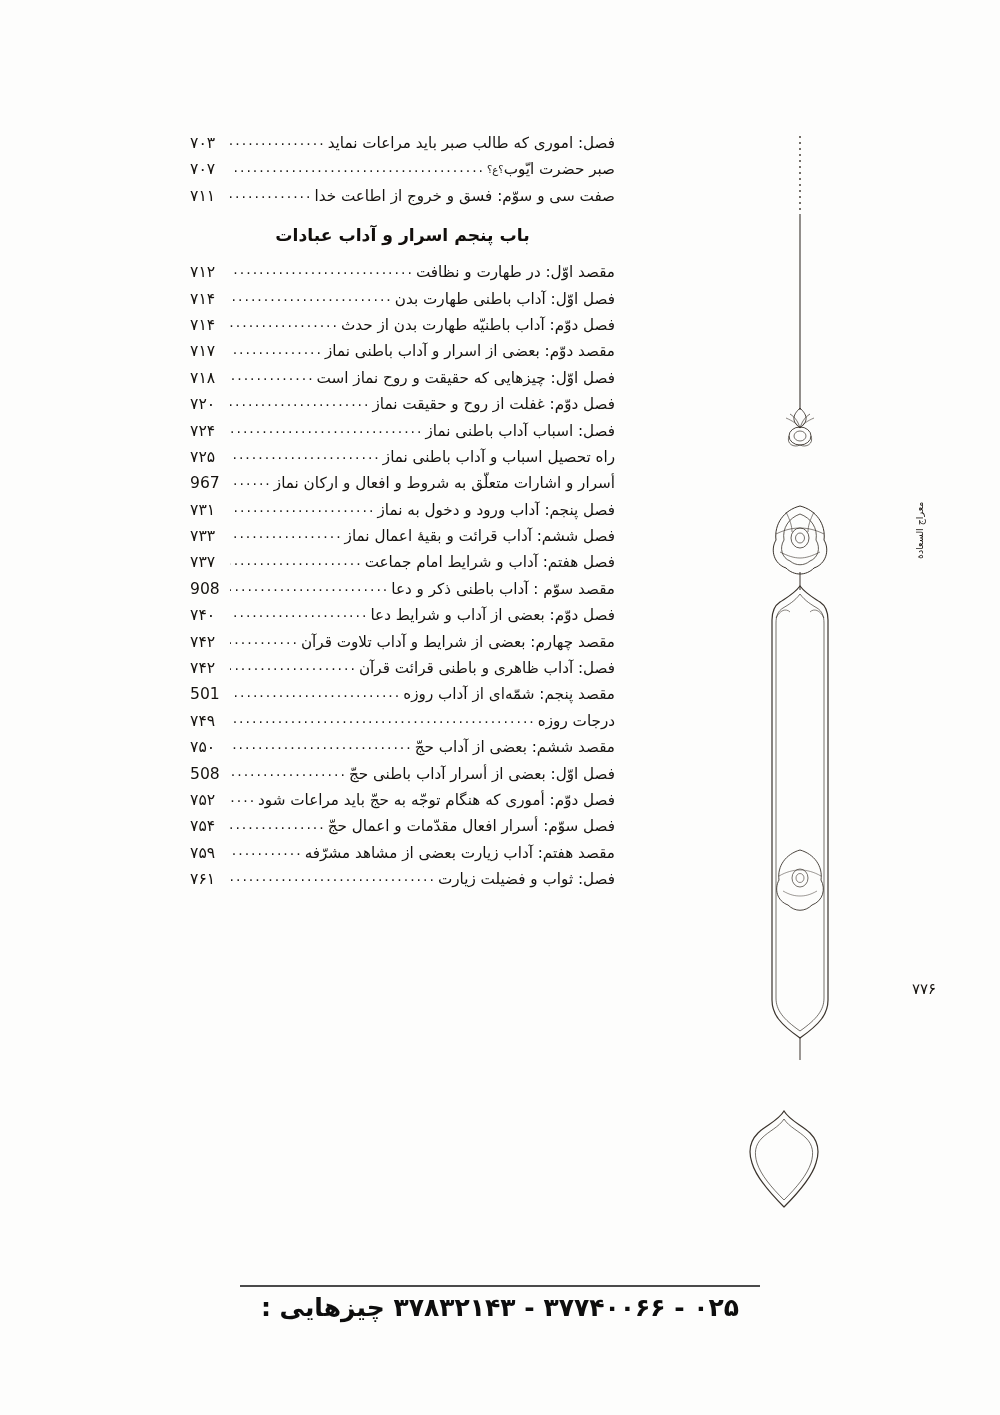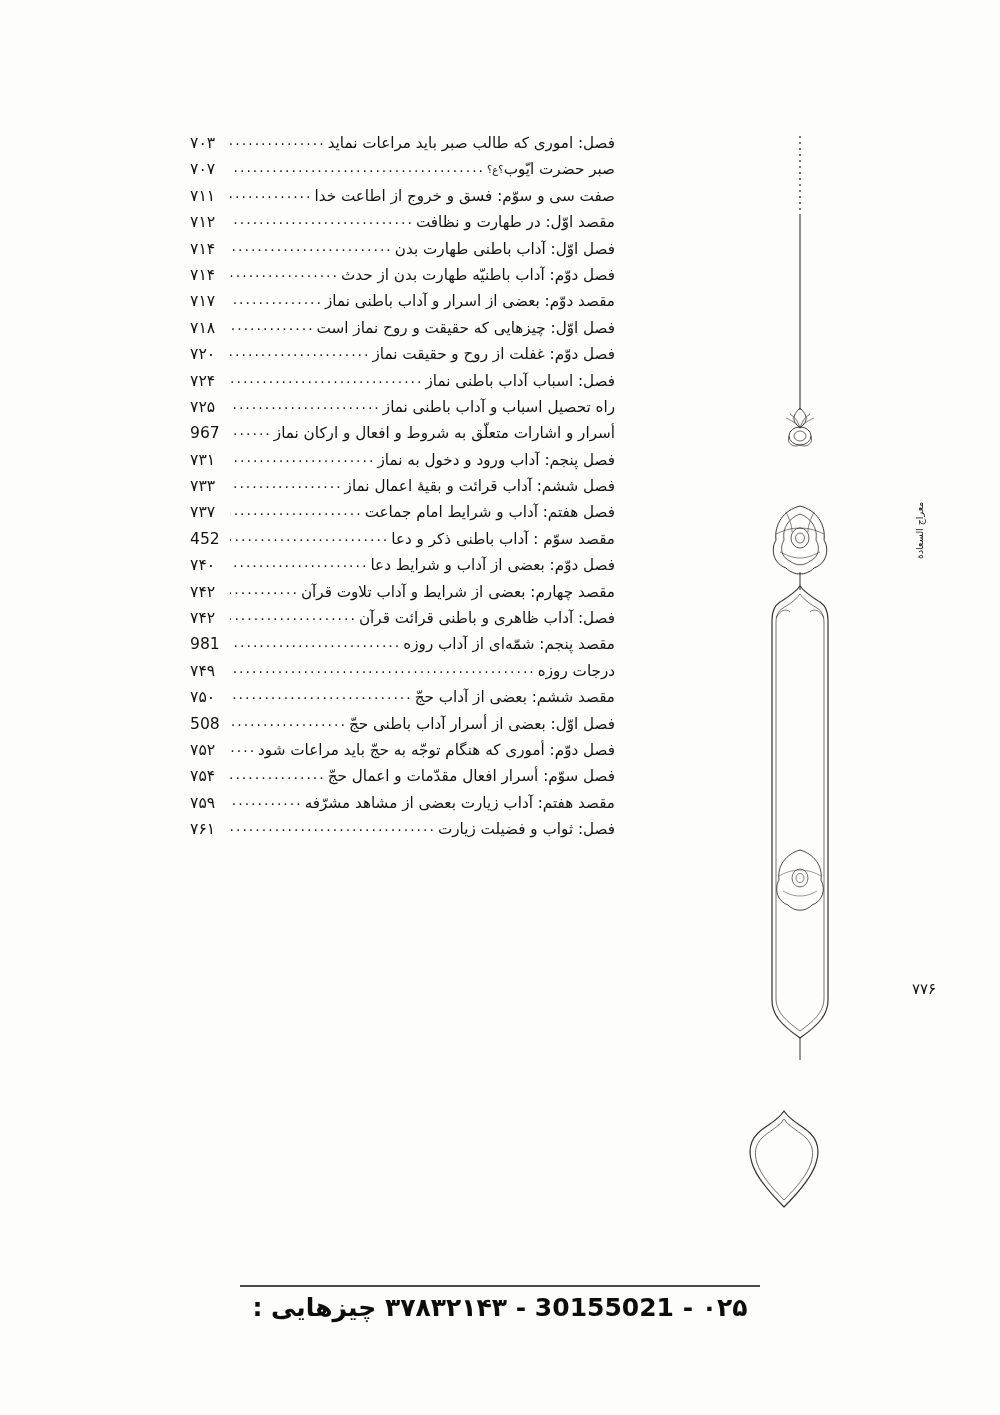--- a/index.html
+++ b/index.html
@@ -187,20 +187,21 @@
           <span class="leader"></span>
           <span class="pageno">۷۰۷</span>
         </div>
         <div class="toc-row">
           <span class="label">صفت سی و سوّم: فسق و خروج از اطاعت خدا</span>
           <span class="leader"></span>
           <span class="pageno">۷۱۱</span>
         </div>
       </div>
 
+    <div class="section-head">باب پنجم اسرار و آداب عبادات</div>
 
     <div class="toc-main">
         <div class="toc-row">
           <span class="label">مقصد اوّل: در طهارت و نظافت</span>
           <span class="leader"></span>
           <span class="pageno">۷۱۲</span>
         </div>
         <div class="toc-row">
           <span class="label">فصل اوّل: آداب باطنی طهارت بدن</span>
           <span class="leader"></span>
@@ -252,41 +253,41 @@
           <span class="pageno">۷۳۳</span>
         </div>
         <div class="toc-row">
           <span class="label">فصل هفتم: آداب و شرایط امام جماعت</span>
           <span class="leader"></span>
           <span class="pageno">۷۳۷</span>
         </div>
         <div class="toc-row">
           <span class="label">مقصد سوّم : آداب باطنی ذکر و دعا</span>
           <span class="leader"></span>
-          <span class="pageno">452</span>
+          <span class="pageno">908</span>
         </div>
         <div class="toc-row">
           <span class="label">فصل دوّم: بعضی از آداب و شرایط دعا</span>
           <span class="leader"></span>
           <span class="pageno">۷۴۰</span>
         </div>
         <div class="toc-row">
           <span class="label">مقصد چهارم: بعضی از شرایط و آداب تلاوت قرآن</span>
           <span class="leader"></span>
           <span class="pageno">۷۴۲</span>
         </div>
         <div class="toc-row">
           <span class="label">فصل: آداب ظاهری و باطنی قرائت قرآن</span>
           <span class="leader"></span>
           <span class="pageno">۷۴۲</span>
         </div>
         <div class="toc-row">
           <span class="label">مقصد پنجم: شمّه‌ای از آداب روزه</span>
           <span class="leader"></span>
-          <span class="pageno">981</span>
+          <span class="pageno">501</span>
         </div>
         <div class="toc-row">
           <span class="label">درجات روزه</span>
           <span class="leader"></span>
           <span class="pageno">۷۴۹</span>
         </div>
         <div class="toc-row">
           <span class="label">مقصد ششم: بعضی از آداب حجّ</span>
           <span class="leader"></span>
           <span class="pageno">۷۵۰</span>
@@ -404,18 +405,18 @@
     </svg>
   </div>
 
   <div class="rail-label">معراج السعادة</div>
 
   <div class="page-number">۷۷۶</div>
 
   <div class="footer">
     <div class="footer-rule"></div>
     <div class="footer-phone">
-      <span class="nums">۰۲۵ - 30155021 - ۳۷۸۳۲۱۴۳</span>
+      <span class="nums">۰۲۵ - ۳۷۷۴۰۰۶۶ - ۳۷۸۳۲۱۴۳</span>
       <span class="lbl">چیزهایی :</span>
     </div>
   </div>
 
 </div>
 
 </body></html>

